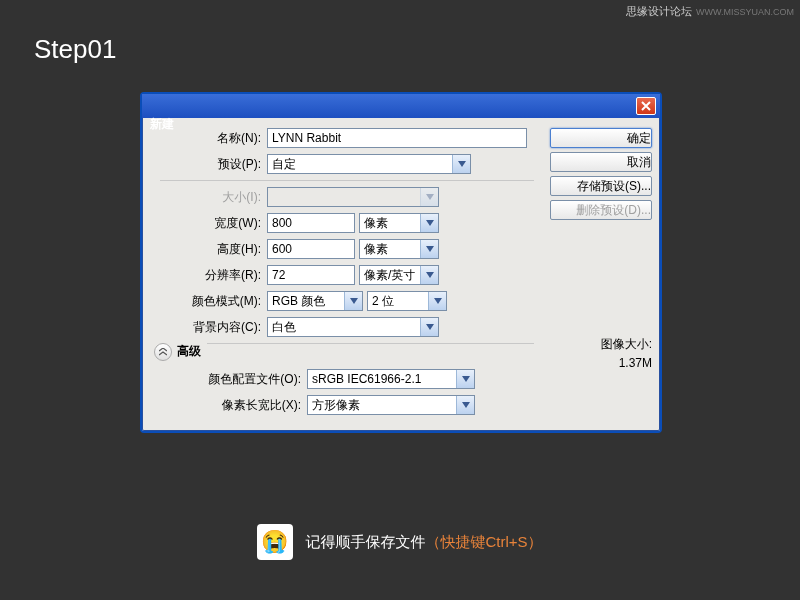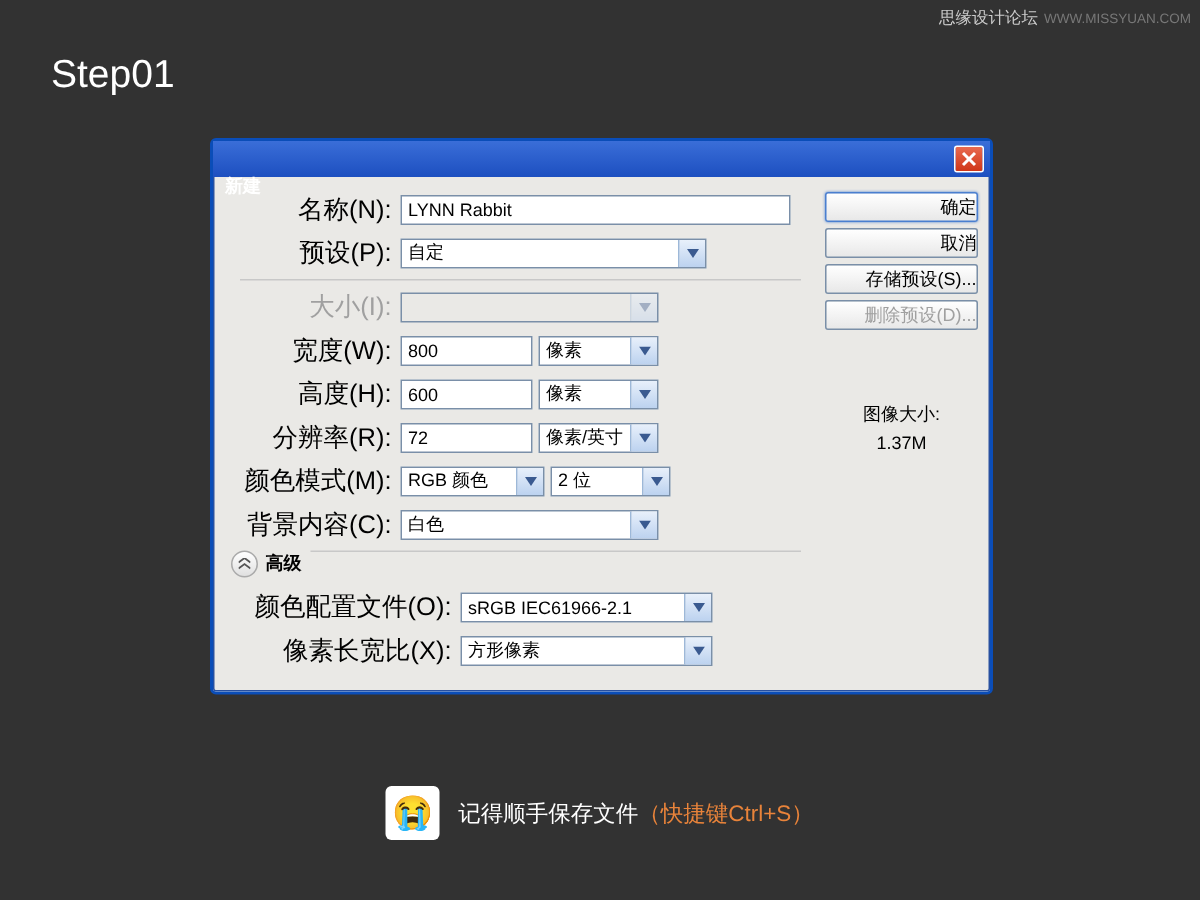--- a/index.html
+++ b/index.html
@@ -51,21 +51,21 @@
       padding: 10px 8px 10px 0;
     }
     .form-area { flex: 1; }
     .side-area { width: 108px; padding-left: 6px; }
     .row {
       display: flex; align-items: center;
       margin-bottom: 6px;
     }
     .label {
       width: 125px; text-align: right;
-      font-size: 17px; color: #000;
+      font-size: 12px; color: #000;
       padding-right: 6px;
     }
     .label.disabled { color: #a0a0a0; }
     .input, .select {
       height: 20px;
       border: 1px solid #7a8fa8;
       background: #fff;
       font-size: 12px;
       padding: 0 4px;
       font-family: inherit;
@@ -106,23 +106,23 @@
       border-radius: 2px;
       font-size: 12px;
       text-align: right;
       line-height: 18px;
       margin-bottom: 4px;
       cursor: pointer;
     }
     .btn.primary { border: 1px solid #4a7fd0; box-shadow: 0 0 2px #4a7fd0; }
     .btn.disabled { color: #a0a0a0; cursor: default; }
     .image-size {
-      margin-top: 47px;
+      margin-top: 115px;
       font-size: 12px;
-      text-align: center;
+      text-align: right;
       line-height: 1.6;
     }
     .footer {
       position: absolute; bottom: 40px; left: 0; right: 0;
       display: flex; align-items: center; justify-content: center;
     }
     .emoji {
       width: 36px; height: 36px;
       background: #fff;
       border-radius: 4px;

